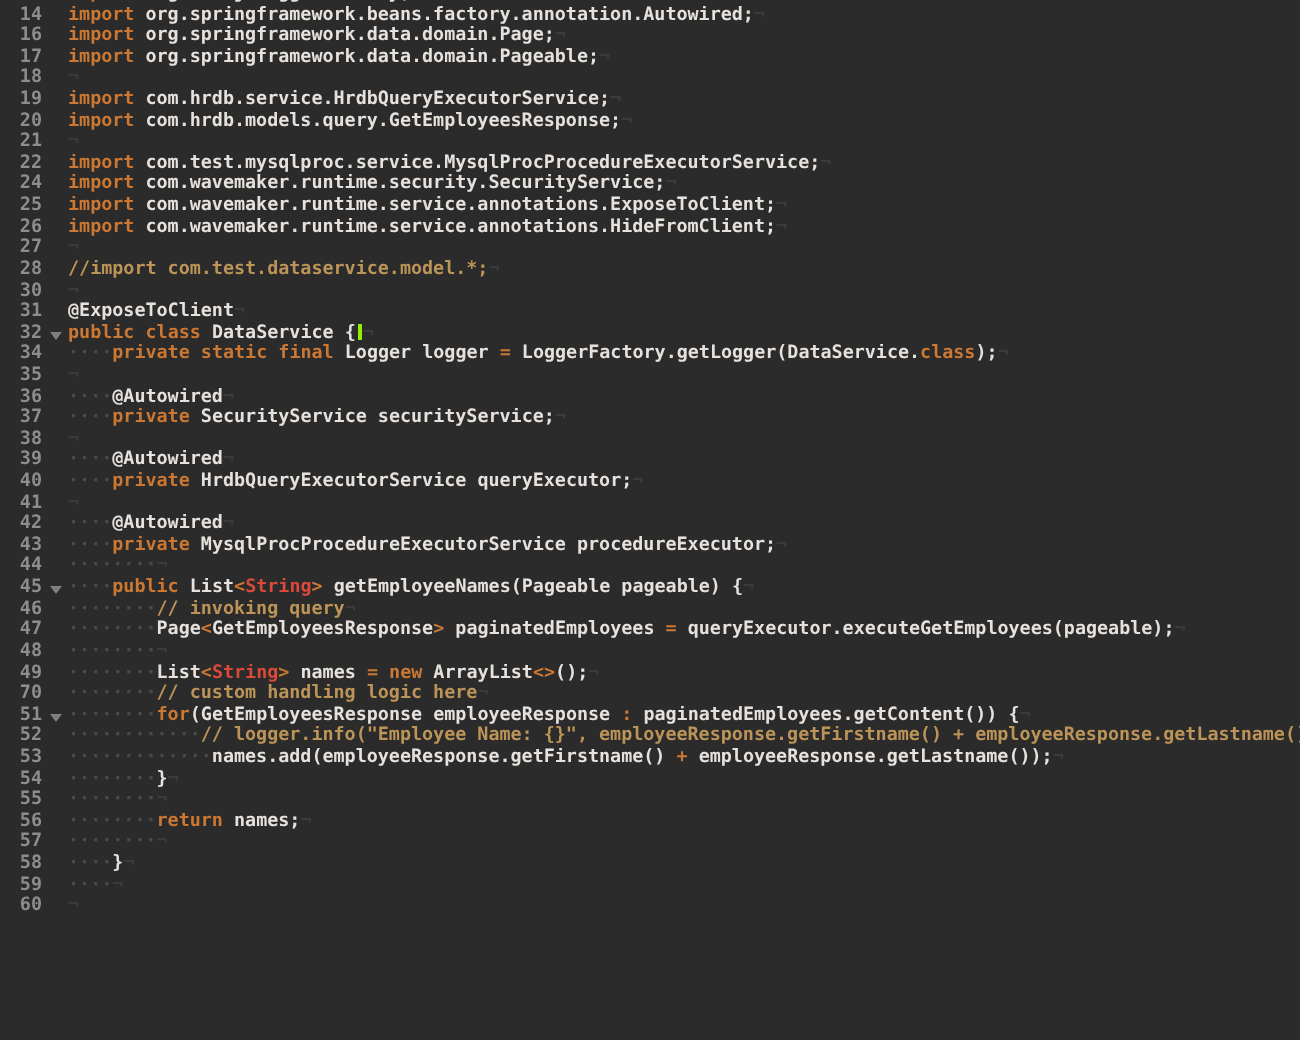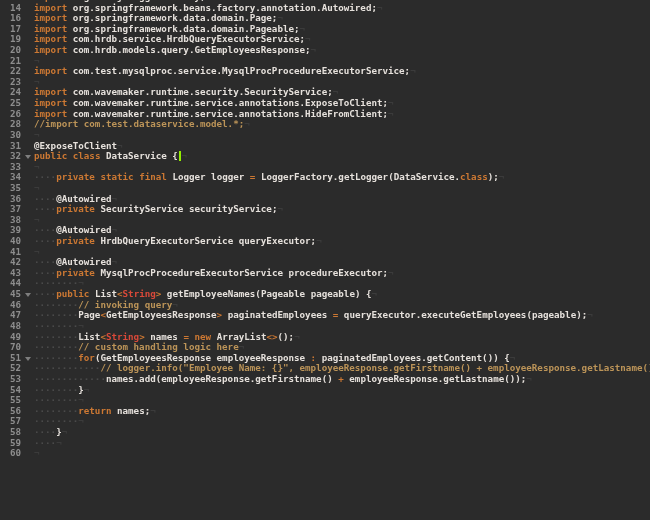--- a/index.html
+++ b/index.html
@@ -33,33 +33,33 @@
 </style>
 </head>
 <body>
 
 <div class="editor">
   <div>
       <div class="line clip"><span class="ln">13</span><span class="fold"></span><span class="code"><span class="k">import</span><span class="p"> org.slf4j.LoggerFactory;</span><span class="nl">¬</span></span></div>
       <div class="line"><span class="ln">14</span><span class="fold"></span><span class="code"><span class="k">import</span><span class="p"> org.springframework.beans.factory.annotation.Autowired;</span><span class="nl">¬</span></span></div>
       <div class="line"><span class="ln">16</span><span class="fold"></span><span class="code"><span class="k">import</span><span class="p"> org.springframework.data.domain.Page;</span><span class="nl">¬</span></span></div>
       <div class="line"><span class="ln">17</span><span class="fold"></span><span class="code"><span class="k">import</span><span class="p"> org.springframework.data.domain.Pageable;</span><span class="nl">¬</span></span></div>
+      <div class="line"><span class="ln">18</span><span class="fold"></span><span class="code"><span class="nl">¬</span></span></div>
       <div class="line"><span class="ln">19</span><span class="fold"></span><span class="code"><span class="k">import</span><span class="p"> com.hrdb.service.HrdbQueryExecutorService;</span><span class="nl">¬</span></span></div>
       <div class="line"><span class="ln">20</span><span class="fold"></span><span class="code"><span class="k">import</span><span class="p"> com.hrdb.models.query.GetEmployeesResponse;</span><span class="nl">¬</span></span></div>
       <div class="line"><span class="ln">21</span><span class="fold"></span><span class="code"><span class="nl">¬</span></span></div>
       <div class="line"><span class="ln">22</span><span class="fold"></span><span class="code"><span class="k">import</span><span class="p"> com.test.mysqlproc.service.MysqlProcProcedureExecutorService;</span><span class="nl">¬</span></span></div>
-      <div class="line"><span class="ln">23</span><span class="fold"></span><span class="code"><span class="nl">¬</span></span></div>
       <div class="line"><span class="ln">24</span><span class="fold"></span><span class="code"><span class="k">import</span><span class="p"> com.wavemaker.runtime.security.SecurityService;</span><span class="nl">¬</span></span></div>
       <div class="line"><span class="ln">25</span><span class="fold"></span><span class="code"><span class="k">import</span><span class="p"> com.wavemaker.runtime.service.annotations.ExposeToClient;</span><span class="nl">¬</span></span></div>
       <div class="line"><span class="ln">26</span><span class="fold"></span><span class="code"><span class="k">import</span><span class="p"> com.wavemaker.runtime.service.annotations.HideFromClient;</span><span class="nl">¬</span></span></div>
+      <div class="line"><span class="ln">27</span><span class="fold"></span><span class="code"><span class="nl">¬</span></span></div>
       <div class="line"><span class="ln">28</span><span class="fold"></span><span class="code"><span class="c">//import com.test.dataservice.model.*;</span><span class="nl">¬</span></span></div>
       <div class="line"><span class="ln">30</span><span class="fold"></span><span class="code"><span class="nl">¬</span></span></div>
       <div class="line"><span class="ln">31</span><span class="fold"></span><span class="code"><span class="p">@ExposeToClient</span><span class="nl">¬</span></span></div>
       <div class="line"><span class="ln">32</span><span class="fold"><span class="tri"></span></span><span class="code"><span class="k">public</span><span class="p"> </span><span class="k">class</span><span class="p"> DataService {</span><span class="cursor"></span><span class="nl">¬</span></span></div>
-      <div class="line"><span class="ln">33</span><span class="fold"></span><span class="code"><span class="nl">¬</span></span></div>
       <div class="line"><span class="ln">34</span><span class="fold"></span><span class="code"><span class="inv">····</span><span class="k">private</span><span class="p"> </span><span class="k">static</span><span class="p"> </span><span class="k">final</span><span class="p"> Logger logger </span><span class="o">=</span><span class="p"> LoggerFactory.getLogger(DataService.</span><span class="k">class</span><span class="p">);</span><span class="nl">¬</span></span></div>
       <div class="line"><span class="ln">35</span><span class="fold"></span><span class="code"><span class="nl">¬</span></span></div>
       <div class="line"><span class="ln">36</span><span class="fold"></span><span class="code"><span class="inv">····</span><span class="p">@Autowired</span><span class="nl">¬</span></span></div>
       <div class="line"><span class="ln">37</span><span class="fold"></span><span class="code"><span class="inv">····</span><span class="k">private</span><span class="p"> SecurityService securityService;</span><span class="nl">¬</span></span></div>
       <div class="line"><span class="ln">38</span><span class="fold"></span><span class="code"><span class="nl">¬</span></span></div>
       <div class="line"><span class="ln">39</span><span class="fold"></span><span class="code"><span class="inv">····</span><span class="p">@Autowired</span><span class="nl">¬</span></span></div>
       <div class="line"><span class="ln">40</span><span class="fold"></span><span class="code"><span class="inv">····</span><span class="k">private</span><span class="p"> HrdbQueryExecutorService queryExecutor;</span><span class="nl">¬</span></span></div>
       <div class="line"><span class="ln">41</span><span class="fold"></span><span class="code"><span class="nl">¬</span></span></div>
       <div class="line"><span class="ln">42</span><span class="fold"></span><span class="code"><span class="inv">····</span><span class="p">@Autowired</span><span class="nl">¬</span></span></div>
       <div class="line"><span class="ln">43</span><span class="fold"></span><span class="code"><span class="inv">····</span><span class="k">private</span><span class="p"> MysqlProcProcedureExecutorService procedureExecutor;</span><span class="nl">¬</span></span></div>

